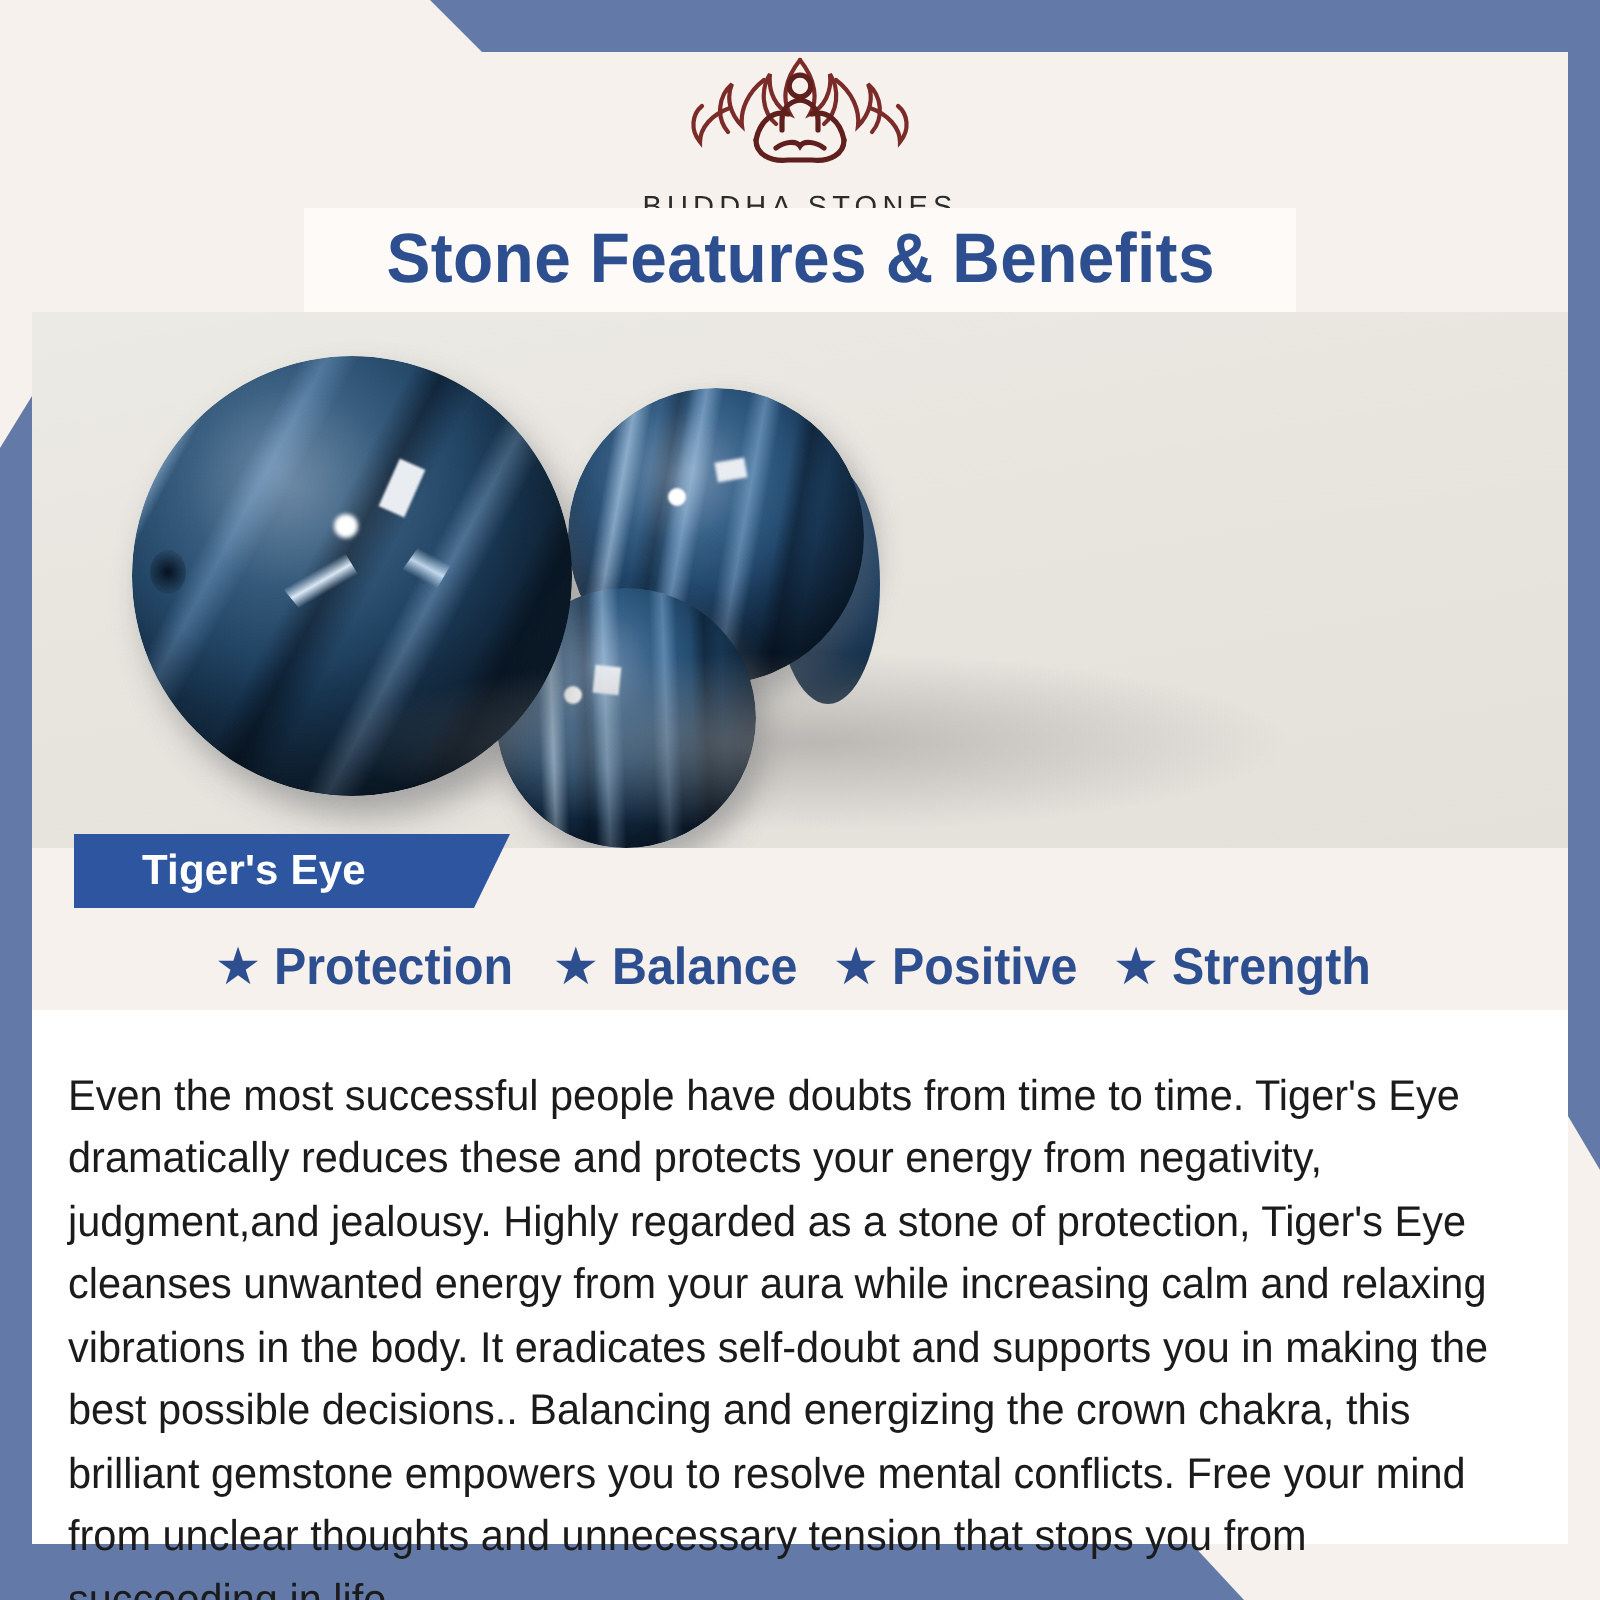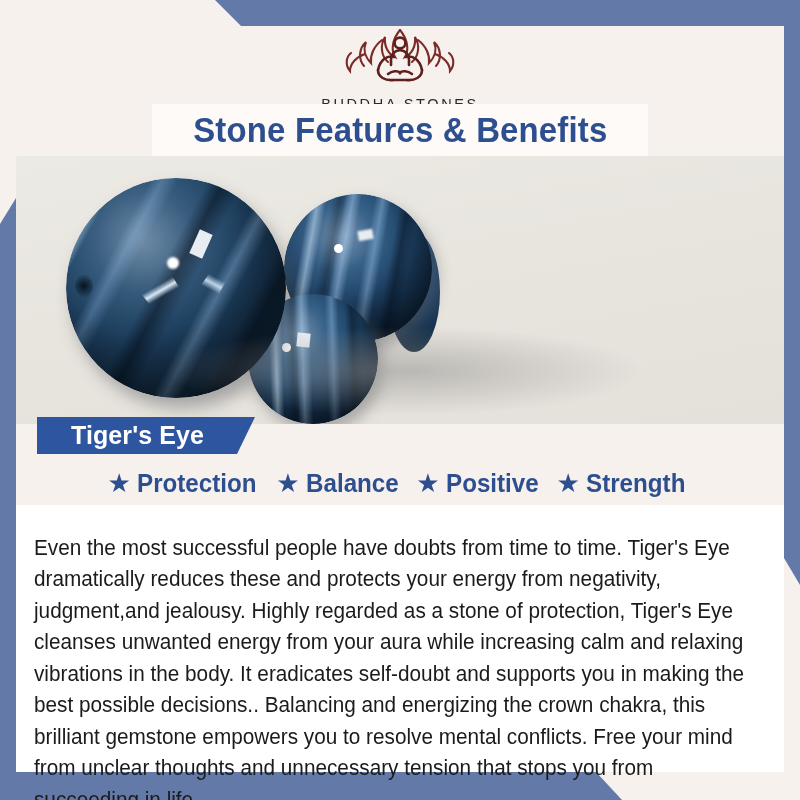--- a/index.html
+++ b/index.html
@@ -238,21 +238,21 @@
     width: 218px; height: 37px;
     background: #2e56a0;
     clip-path: polygon(0 0, 218px 0, 200px 37px, 0 37px);
     z-index: 7;
     display: flex;
     align-items: center;
   }
   .stone-banner-label {
     padding-left: 34px;
     color: #ffffff;
-    font-size: 25px;
+    font-size: 21px;
     font-weight: bold;
     letter-spacing: 0.1px;
     white-space: nowrap;
   }
 
   
   .benefits {
     position: absolute;
     left: 16px; top: 462px;
     width: 768px; height: 42px;

